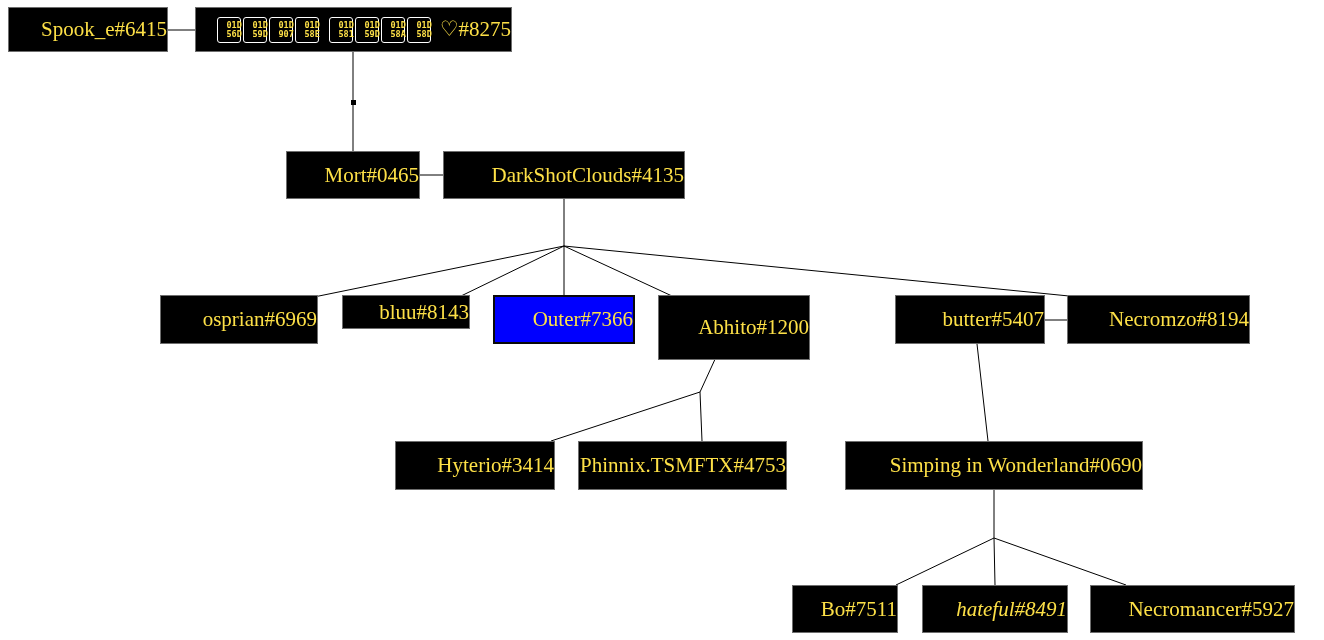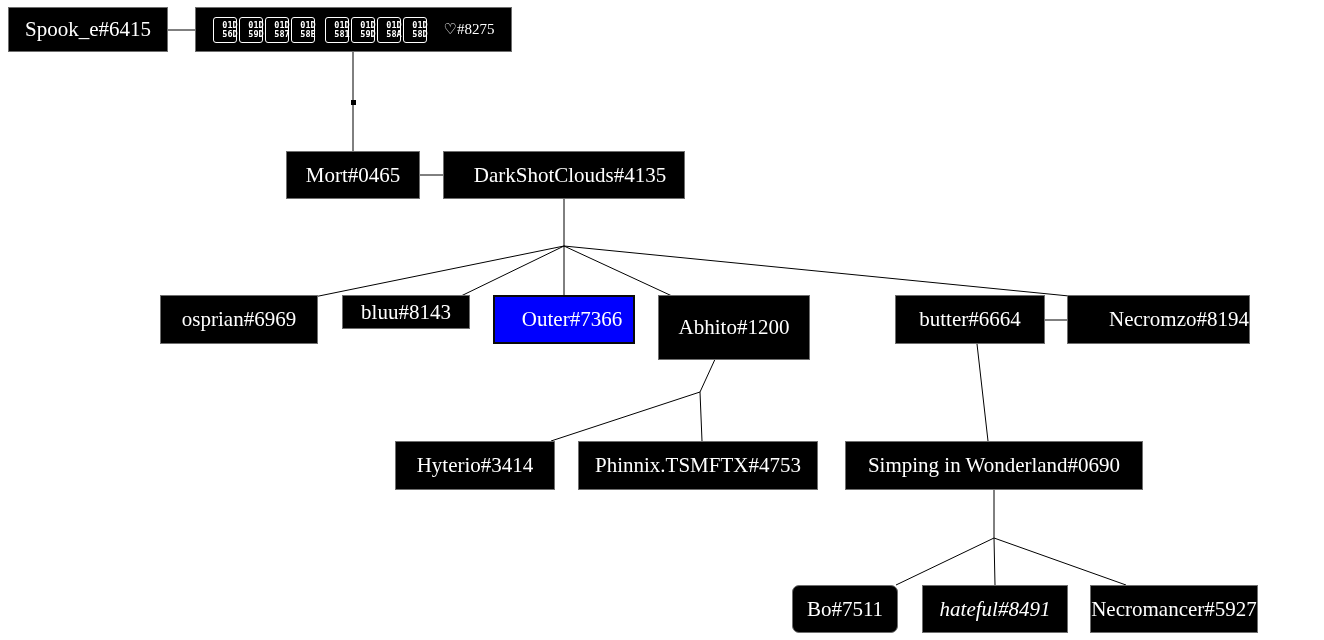--- a/index.html
+++ b/index.html
@@ -21,24 +21,24 @@
     top: 0;
     width: 1324px;
     height: 640px;
     display: block;
   }
   .node {
     position: absolute;
     box-sizing: border-box;
     background: #000000;
     border: 1px solid #6e6e6e;
-    color: #ffffff;
+    color: #fde047;
     display: flex;
     align-items: center;
-    justify-content: center;
+    justify-content: flex-end;
     font-size: 21px;
     white-space: nowrap;
     line-height: 1;
   }
   .node.highlight {
     background: #0000ff;
     border: 2px solid #0a0a0a;
     padding-left: 16px;
   }
   .node .lbl {
@@ -61,22 +61,22 @@
     justify-content: center;
     font-family: "DejaVu Sans Mono", "Liberation Mono", monospace;
     font-size: 8.5px;
     line-height: 8.5px;
     letter-spacing: 0;
     font-weight: bold;
   }
   .tofu div { height: 8.5px; padding-left: 11px; }
   .tofu-space { width: 8px; }
   .tofu-suffix {
-    margin-left: 15px;
-    font-size: 15px;
+    margin-left: 7px;
+    font-size: 21px;
     font-family: "Liberation Serif", "DejaVu Serif", "DejaVu Sans", serif;
   }
   .joint {
     position: absolute;
     width: 5px;
     height: 5px;
     background: #000000;
   }
 </style>
 </head>
@@ -113,21 +113,21 @@
           <span class="tofu">
             <div>01D</div>
             <div>56D</div>
           </span>
           <span class="tofu">
             <div>01D</div>
             <div>59D</div>
           </span>
           <span class="tofu">
             <div>01D</div>
-            <div>587</div>
+            <div>907</div>
           </span>
           <span class="tofu">
             <div>01D</div>
             <div>58E</div>
           </span>
           <span class="tofu-space"></span>
           <span class="tofu">
             <div>01D</div>
             <div>581</div>
           </span>
@@ -158,37 +158,37 @@
       <div class="node" style="left: 342px; top: 295px; width: 128px; height: 34px;">
         <span class="lbl">bluu#8143</span>
       </div>
       <div class="node highlight" style="left: 493px; top: 295px; width: 142px; height: 49px;">
         <span class="lbl">Outer#7366</span>
       </div>
       <div class="node" style="left: 658px; top: 295px; width: 152px; height: 65px;">
         <span class="lbl">Abhito#1200</span>
       </div>
       <div class="node" style="left: 895px; top: 295px; width: 150px; height: 49px;">
-        <span class="lbl">butter#6664</span>
+        <span class="lbl">butter#5407</span>
       </div>
       <div class="node" style="left: 1067px; top: 295px; width: 183px; height: 49px; padding-left: 41px;">
         <span class="lbl">Necromzo#8194</span>
       </div>
       <div class="node" style="left: 395px; top: 441px; width: 160px; height: 49px;">
         <span class="lbl">Hyterio#3414</span>
       </div>
-      <div class="node" style="left: 578px; top: 441px; width: 240px; height: 49px;">
+      <div class="node" style="left: 578px; top: 441px; width: 209px; height: 49px;">
         <span class="lbl">Phinnix.TSMFTX#4753</span>
       </div>
       <div class="node" style="left: 845px; top: 441px; width: 298px; height: 49px;">
         <span class="lbl">Simping in Wonderland#0690</span>
       </div>
-      <div class="node" style="left: 792px; top: 585px; width: 106px; height: 48px; border-radius: 7px;">
+      <div class="node" style="left: 792px; top: 585px; width: 106px; height: 48px;">
         <span class="lbl">Bo#7511</span>
       </div>
       <div class="node" style="left: 922px; top: 585px; width: 146px; height: 48px; font-style: italic;">
         <span class="lbl">hateful#8491</span>
       </div>
-      <div class="node" style="left: 1090px; top: 585px; width: 168px; height: 48px;">
+      <div class="node" style="left: 1090px; top: 585px; width: 205px; height: 48px;">
         <span class="lbl">Necromancer#5927</span>
       </div>
     </div>
 </div>
 
 </body></html>

